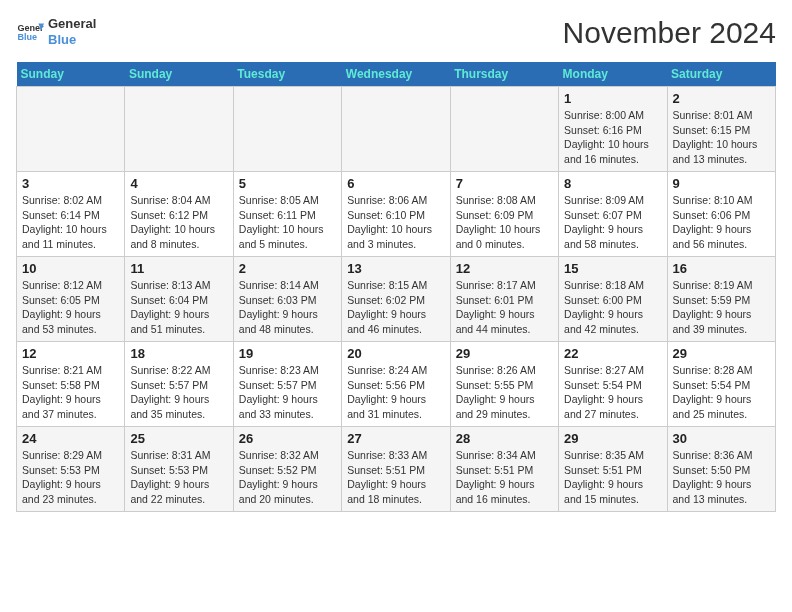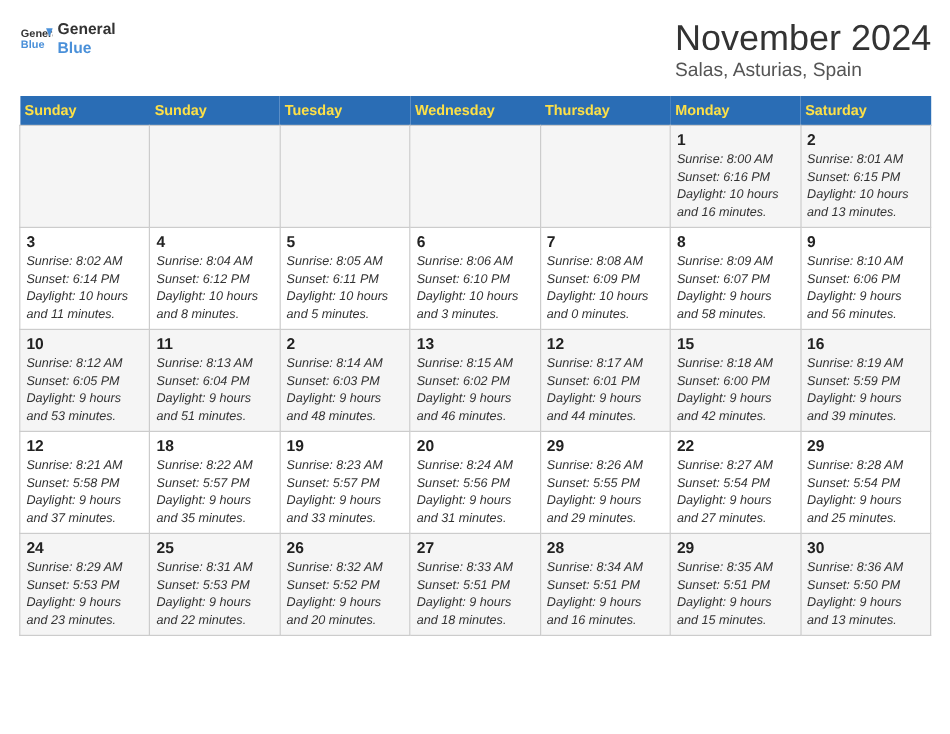--- a/index.html
+++ b/index.html
@@ -29,40 +29,40 @@
       line-height: 1.2;
       color: #333;
     }
     .logo-text span:first-child { color: #333; }
     .logo-text span:last-child { color: #4a90d9; }
     .logo-icon {
       width: 28px;
       height: 28px;
     }
     .title-block {
-      text-align: left;
+      text-align: center;
     }
     .title-block h1 {
       font-size: 30px;
       font-weight: normal;
       color: #333;
     }
     .title-block h2 {
       font-size: 16px;
       font-weight: normal;
       color: #555;
     }
     table {
       width: 100%;
       border-collapse: collapse;
       font-size: 11px;
     }
     thead tr th {
       background-color: #2a6db5;
-      color: #fde047;
+      color: #5eead4;
       padding: 5px 4px;
       text-align: left;
       font-weight: bold;
       font-size: 12px;
     }
     tbody tr td {
       border: 1px solid #ccc;
       padding: 4px 5px;
       vertical-align: top;
       width: calc(100% / 7);
@@ -80,21 +80,20 @@
       font-size: 13px;
       font-weight: bold;
       color: #222;
       display: block;
       margin-bottom: 2px;
     }
     .day-info {
       color: #333;
       font-size: 10.5px;
       line-height: 1.4;
-      font-style: italic;
     }
     .empty-cell {
       background: #fff;
     }
   </style>
 </head>
 <body>
 
 <div class="header">
   <div class="logo">
@@ -103,21 +102,20 @@
       <text x="2" y="32" font-size="13" font-weight="bold" fill="#4a90d9" font-family="Arial">Blue</text>
       <polygon points="32,8 40,8 36,18" fill="#4a90d9"></polygon>
     </svg>
     <div class="logo-text">
       <span>General</span>
       <span>Blue</span>
     </div>
   </div>
   <div class="title-block">
     <h1>November 2024</h1>
-    <h2>Salas, Asturias, Spain</h2>
   </div>
 </div>
 
 <table>
   <thead>
     <tr>
     <th>Sunday</th>
         <th>Sunday</th>
         <th>Tuesday</th>
         <th>Wednesday</th>

